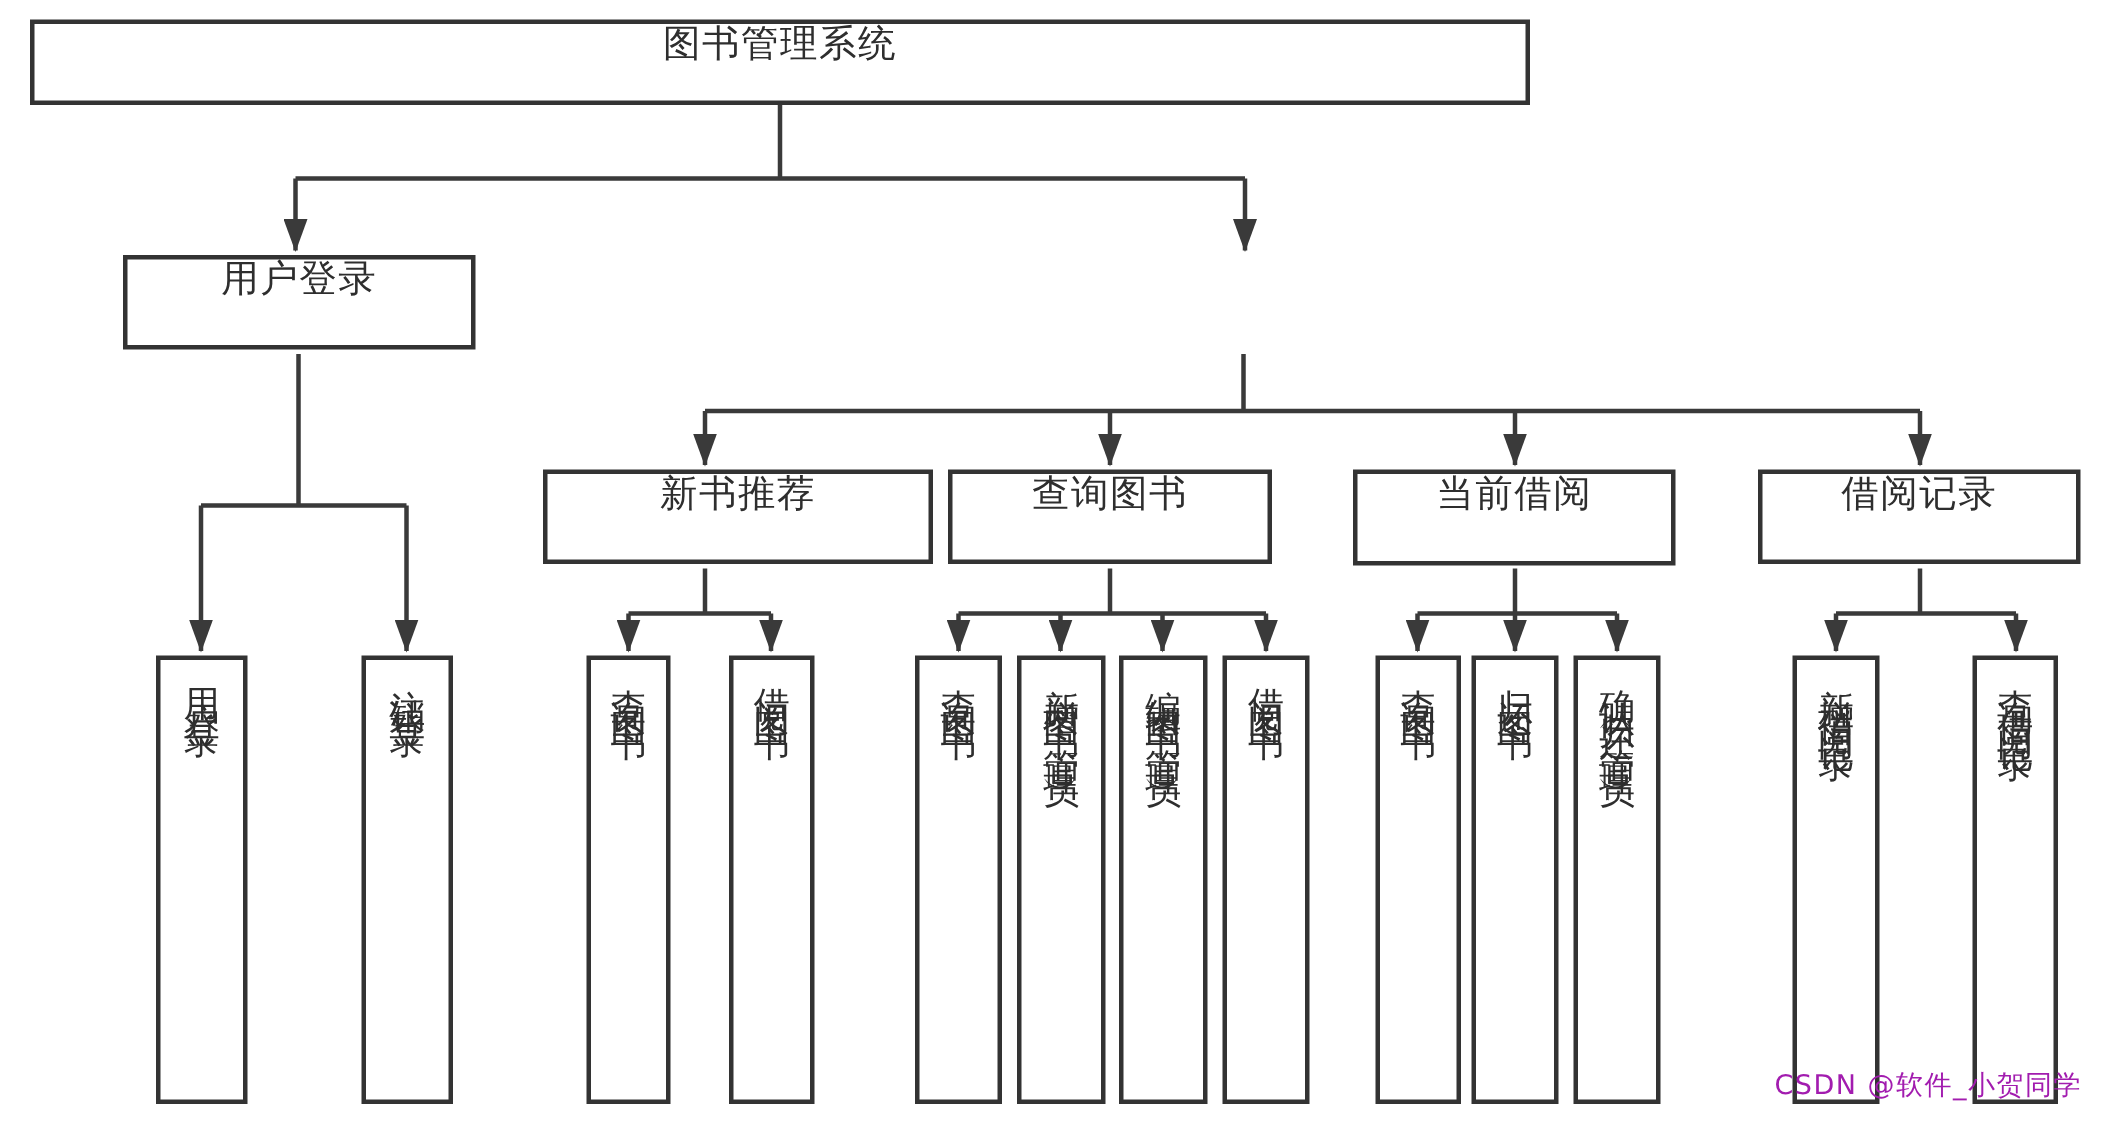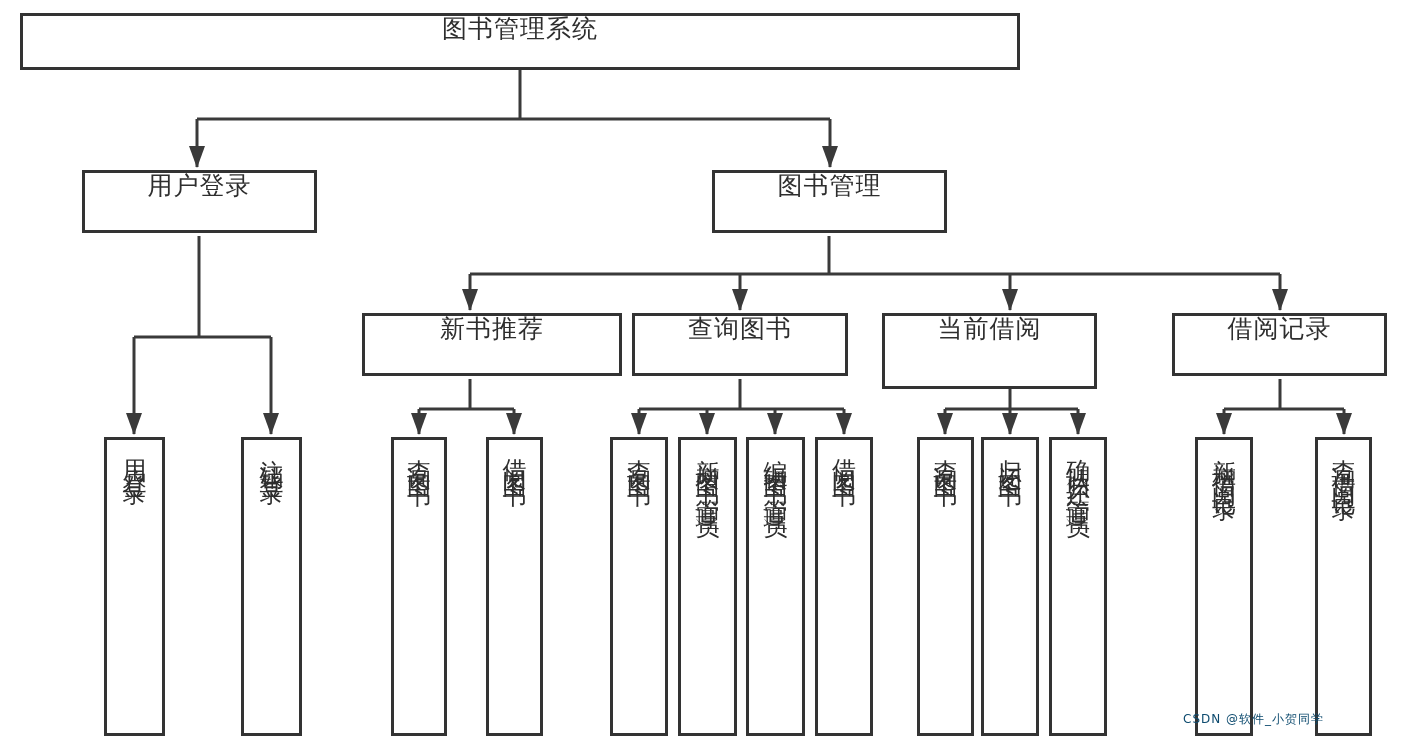--- a/index.html
+++ b/index.html
@@ -22,21 +22,21 @@
     font-size:25px;color:#2e2e2e;letter-spacing:1px;
     white-space:nowrap;line-height:1;
   }
   .leaf .vlabel{
     writing-mode:vertical-rl;text-orientation:mixed;
     font-size:24px;letter-spacing:8px;line-height:1;
     color:#2e2e2e;
   }
   .watermark{
     position:absolute;left:1183px;top:711px;z-index:2;
-    font-size:12px;color:#0c4a6e;letter-spacing:1px;white-space:nowrap;
+    font-size:18px;color:#a21caf;letter-spacing:1px;white-space:nowrap;
   }
 </style>
 </head>
 <body>
 
 <div class="canvas">
 
   <svg class="wires" width="1405" height="747" viewBox="0 0 1405 747">
     <defs>
       <marker id="arrow" viewBox="0 0 22 16" markerWidth="22" markerHeight="16" refX="21" refY="8" orient="auto" markerUnits="userSpaceOnUse">
@@ -75,31 +75,28 @@
     </g>
   </svg>
 
   <div class="node" style="left:20px;top:13px;width:1000px;height:57px">
     <span class="hlabel">图书管理系统</span>
   </div>
 
   <div class="node" style="left:82px;top:170px;width:235px;height:63px">
     <span class="hlabel">用户登录</span>
   </div>
-  <div class="node" style="left:712px;top:170px;width:235px;height:63px">
-    <span class="hlabel">图书管理</span>
-  </div>
 
   <div class="node" style="left:362px;top:313px;width:260px;height:63px">
     <span class="hlabel">新书推荐</span>
   </div>
   <div class="node" style="left:632px;top:313px;width:216px;height:63px">
     <span class="hlabel">查询图书</span>
   </div>
-  <div class="node" style="left:882px;top:313px;width:215px;height:76px">
+  <div class="node" style="left:902px;top:313px;width:215px;height:64px">
     <span class="hlabel">当前借阅</span>
   </div>
   <div class="node" style="left:1172px;top:313px;width:215px;height:63px">
     <span class="hlabel">借阅记录</span>
   </div>
 
   <div class="node leaf" style="left:104px;top:437px;width:61px;height:299px">
     <span class="vlabel">用户登录</span>
   </div>
   <div class="node leaf" style="left:241px;top:437px;width:61px;height:299px">

